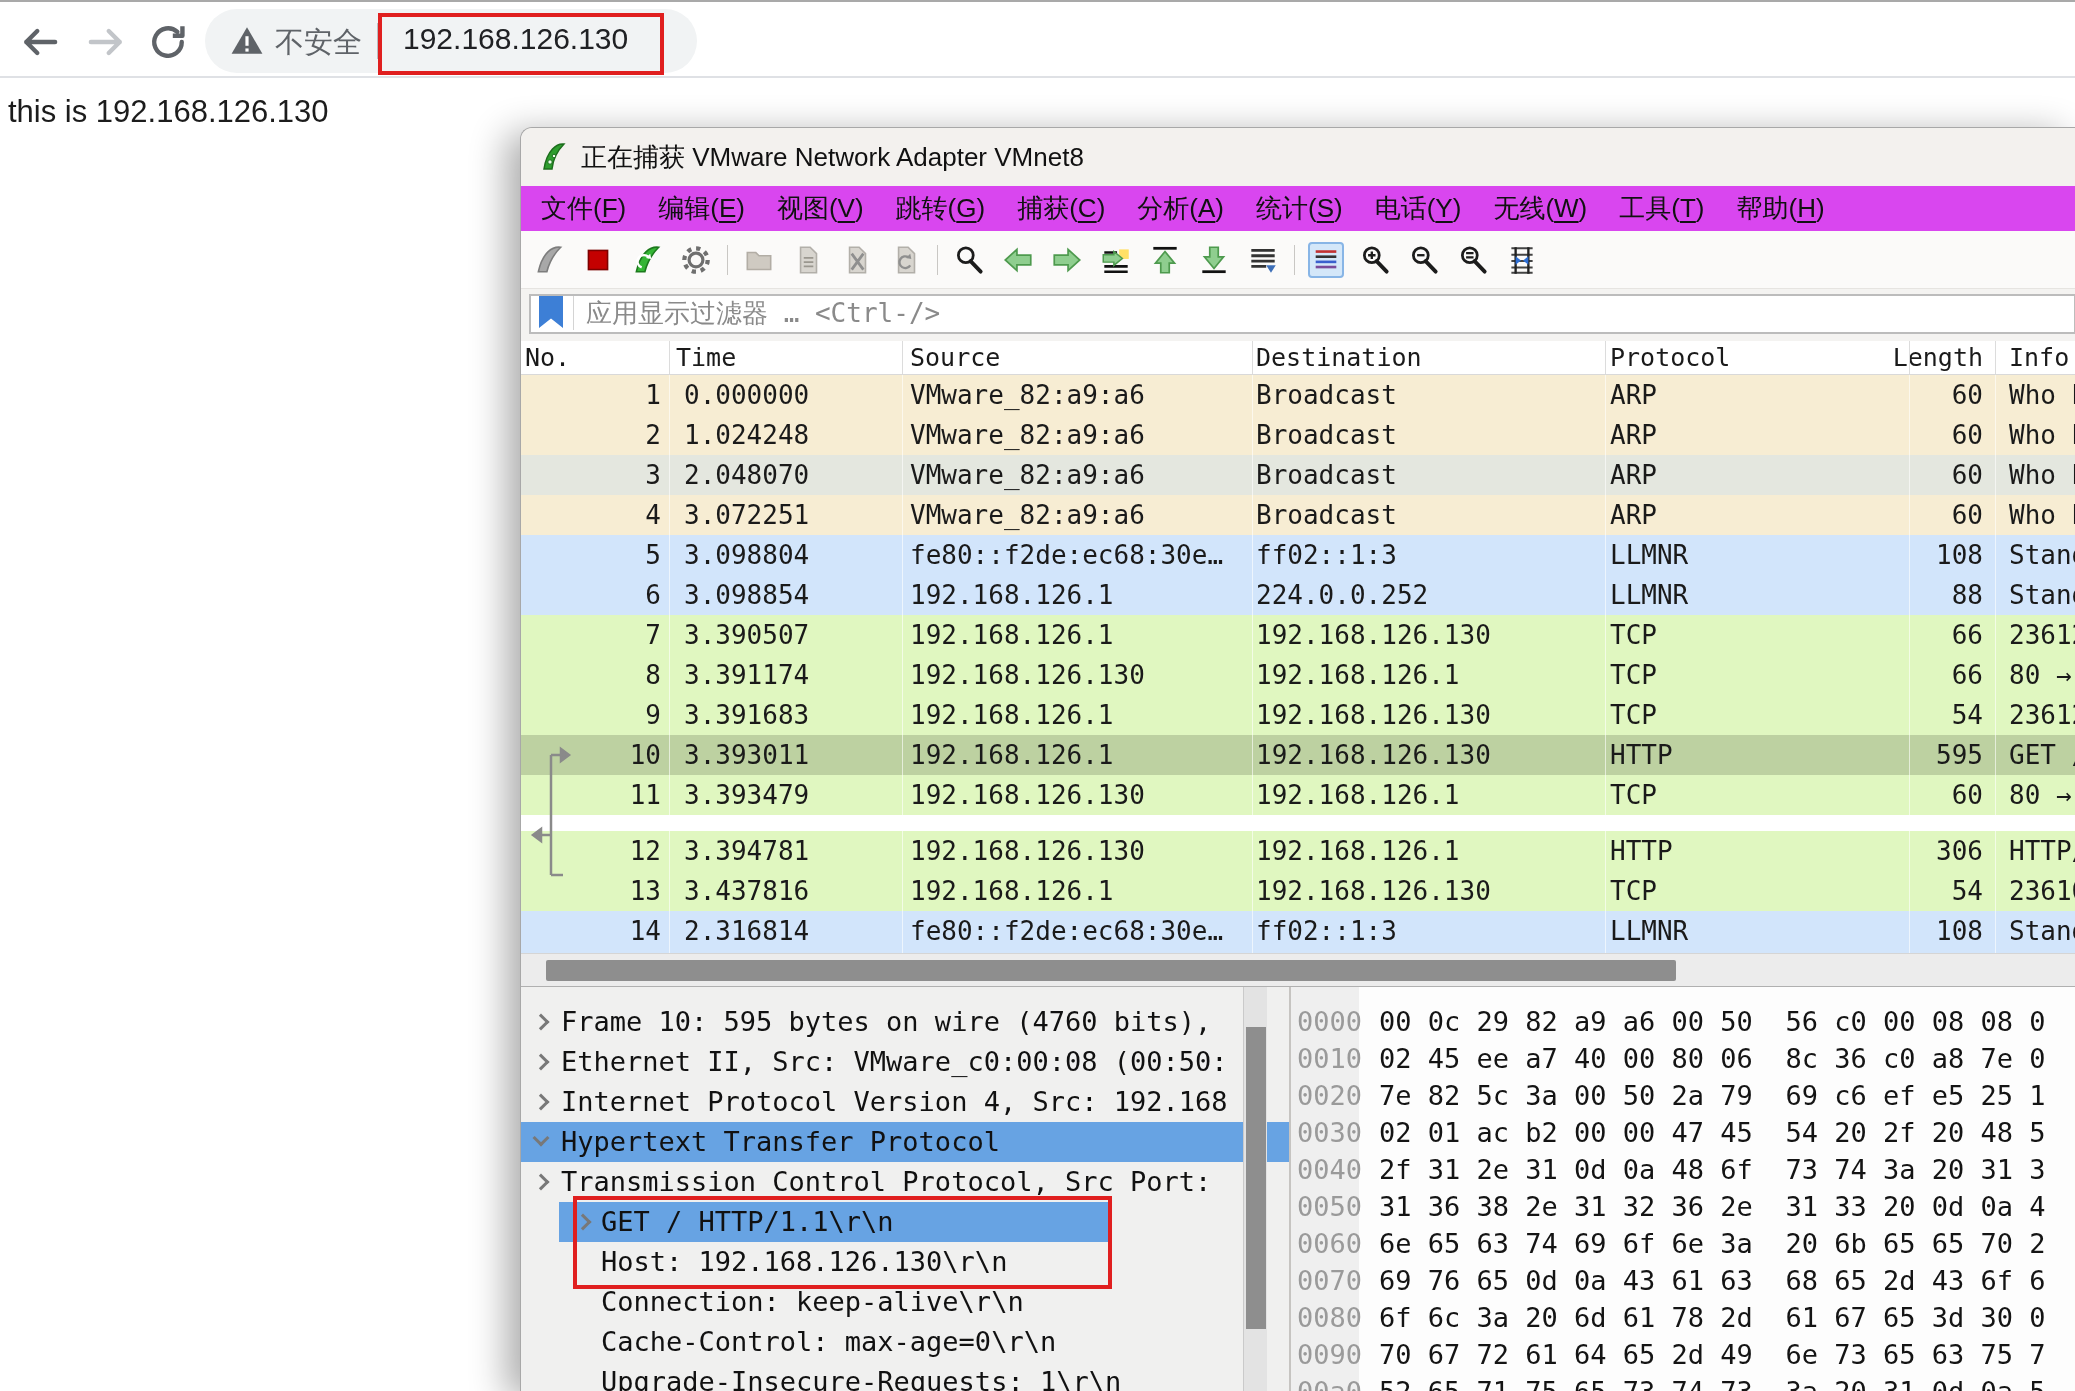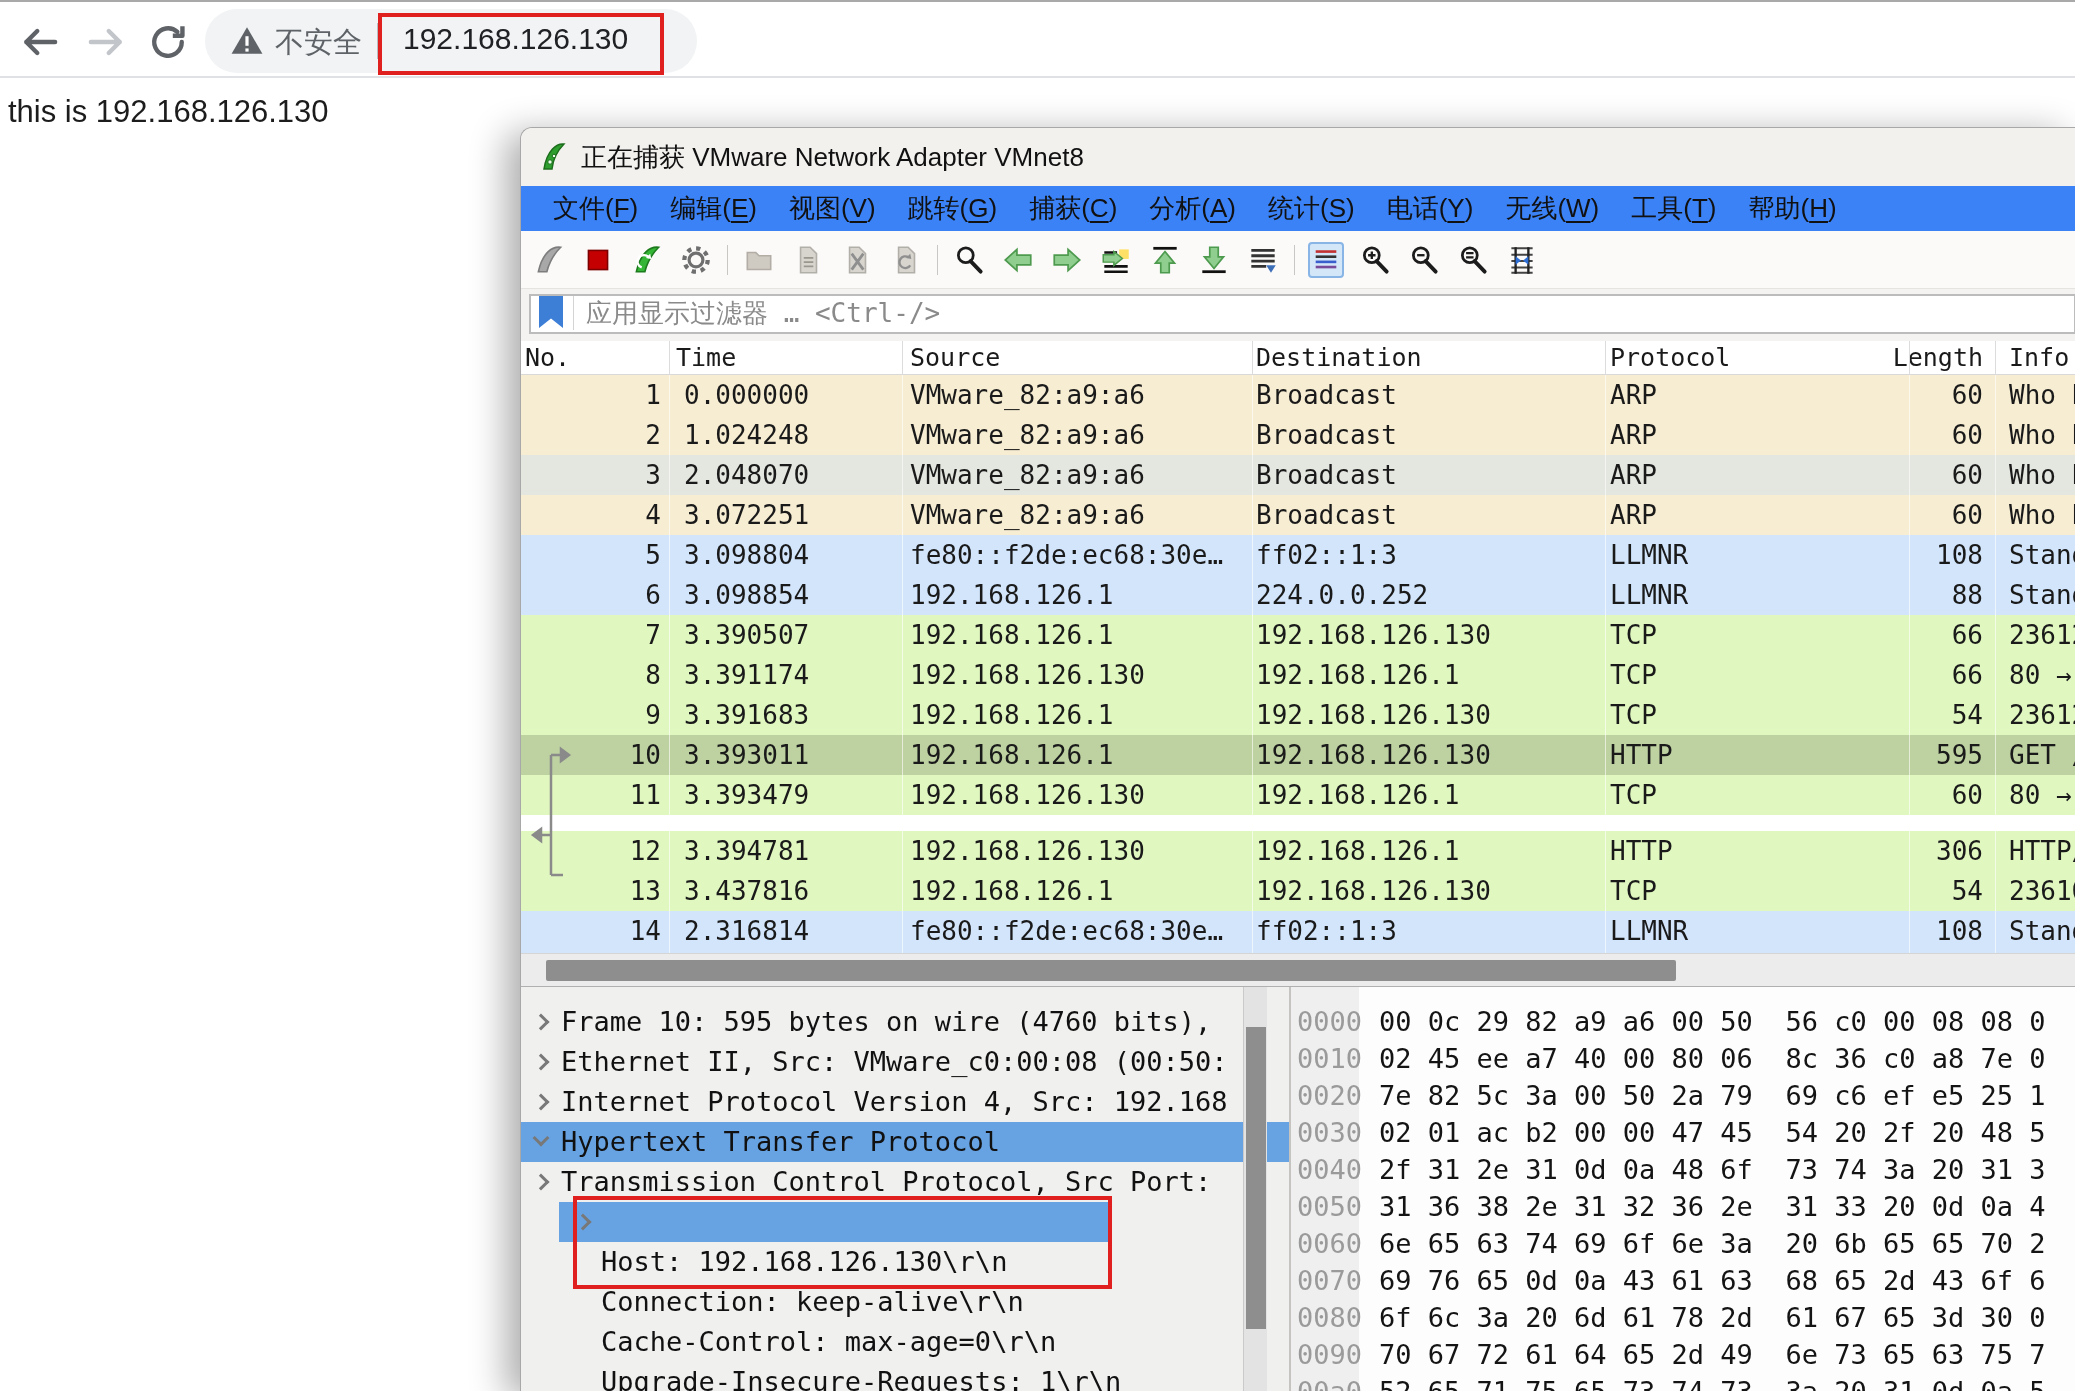--- a/index.html
+++ b/index.html
@@ -21,22 +21,22 @@
   .red-box { position:absolute; border:4px solid #e01f1f; z-index:60; pointer-events:none; }
   #page-text { position:absolute; left:8px; top:94px; font-size:31px; color:#1c1c1c; }
 
   
   #ws { position:absolute; left:520px; top:127px; width:1556px; height:1265px;
         background:#f3f1ee; border:1px solid #a8a8a8; border-right:none; border-bottom:none;
         border-top-left-radius:12px; box-shadow:-14px 6px 36px rgba(0,0,0,.32); }
   #ws-title { position:absolute; left:0; top:0; width:100%; height:58px;
               border-top-left-radius:12px; background:#f3f1ee; display:flex; align-items:center; padding-left:16px; }
   #ws-title-text { font-size:26px; margin-left:12px; color:#111; }
-  #menu-items { position:absolute; left:0; top:58px; width:100%; height:45px; background:#3b82f6;
-                display:flex; align-items:center; padding-left:16px; }
+  #menu-items { position:absolute; left:0; top:58px; width:100%; height:45px; background:#d946ef;
+                display:flex; align-items:center; padding-left:4px; }
   .menu-item { font-size:26px; padding:0 16px; color:#111; cursor:default; }
   .menu-item u { text-underline-offset:4px; }
   #ws-toolbar { position:absolute; left:0; top:103px; width:100%; height:58px; background:#fbfaf9;
                 display:flex; align-items:center; padding-left:10px; gap:13px;
                 border-bottom:1px solid #e6e4e1; }
   .tbi { width:36px; height:36px; display:flex; align-items:center; justify-content:center; flex:0 0 auto; }
   .tbi.active { background:#d4e7f9; border:2px solid #88b5e6; border-radius:4px; }
   .tbsep { width:1px; height:30px; background:#c9c7c4; flex:0 0 auto; }
 
   #filter-bar { position:absolute; left:0; top:161px; width:100%; height:52px; background:#f4f3f1; }
@@ -471,20 +471,21 @@
           <div class="dline sel-full">
             <span class="chev open" style="left: 14px;"></span>
             <span class="txt" style="left: 40px;">Hypertext Transfer Protocol</span>
           </div>
           <div class="dline">
             <span class="chev closed" style="left: 14px;"></span>
             <span class="txt" style="left: 40px;">Transmission Control Protocol, Src Port:</span>
           </div>
           <div class="dline sel-part">
             <span class="chev closed" style="left: 56px;"></span>
+            <span class="txt" style="left: 80px;">GET / HTTP/1.1\r\n</span>
           </div>
           <div class="dline">
             <span class="txt" style="left: 80px;">Host: 192.168.126.130\r\n</span>
           </div>
           <div class="dline">
             <span class="txt" style="left: 80px;">Connection: keep-alive\r\n</span>
           </div>
           <div class="dline">
             <span class="txt" style="left: 80px;">Cache-Control: max-age=0\r\n</span>
           </div>

